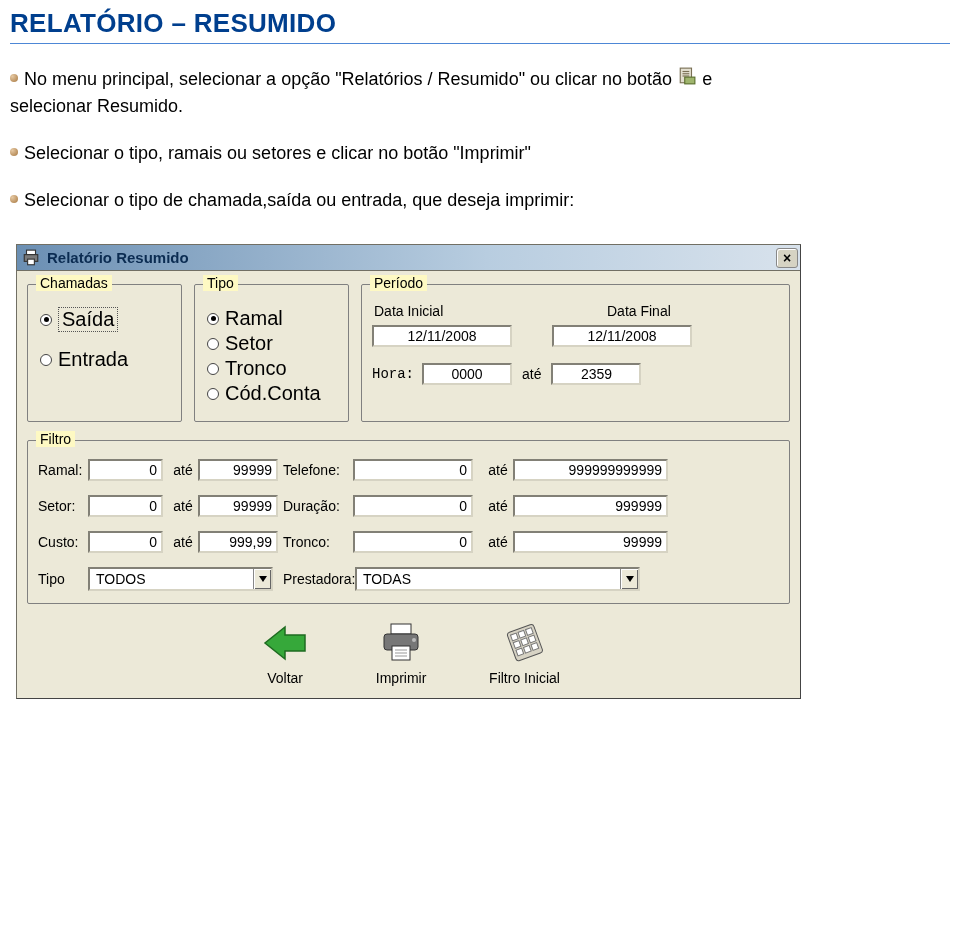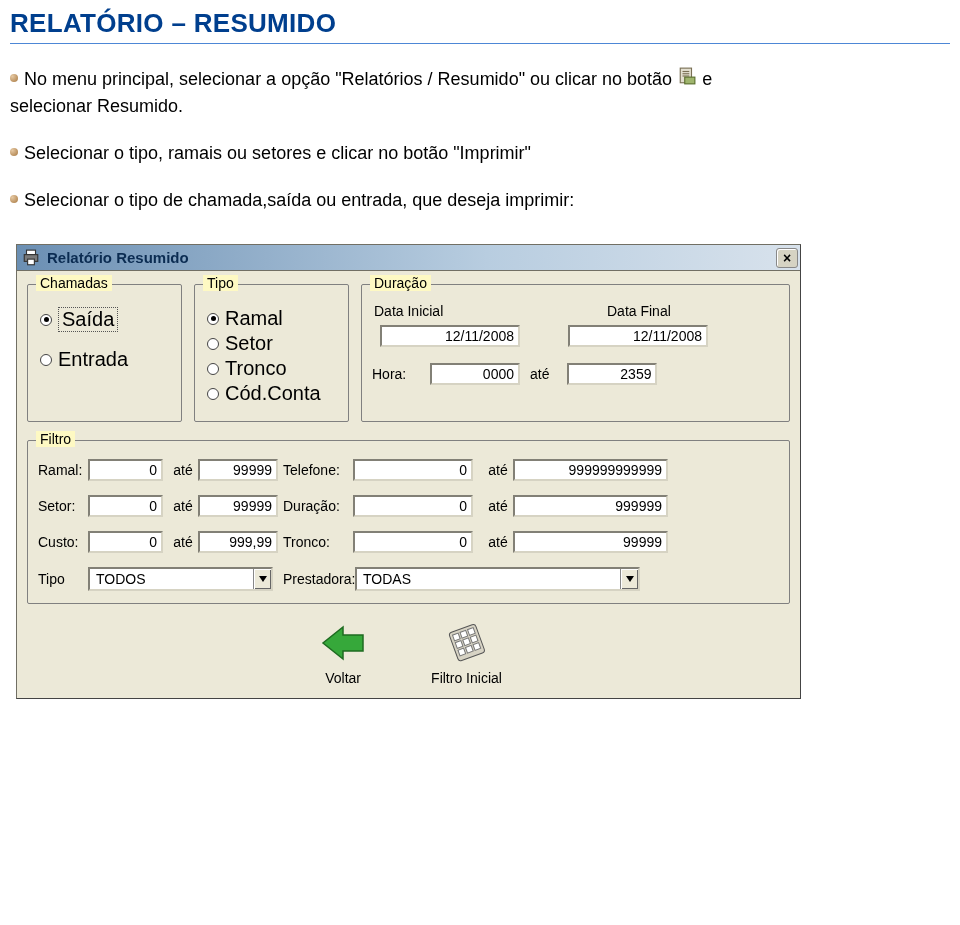--- a/index.html
+++ b/index.html
@@ -140,21 +140,21 @@
   }
   .win-input {
     background: #fff;
     border: 2px inset #d6d3c3;
     height: 22px;
     padding: 1px 4px;
     font-size: 14px;
     font-family: inherit;
     text-align: right;
   }
-  .win-input.left { text-align: right; margin-left: 8px; }
+  .win-input.left { text-align: center; }
   .win-select {
     background: #fff;
     border: 2px inset #d6d3c3;
     height: 24px;
     display: flex;
     align-items: center;
     padding: 0 0 0 6px;
     font-size: 14px;
     gap: 48px;
   }
@@ -276,31 +276,31 @@
               <span>Tronco</span>
             </div>
             <div class="radio-item">
               <span class="radio-dot"></span>
               <span>Cód.Conta</span>
             </div>
           </div>
         </div>
 
         <div class="fieldset fs-periodo">
-          <span class="legend">Duração</span>
+          <span class="legend">Período</span>
           <div class="periodo-header">
             <span style="width:140px;">Data Inicial</span>
             <span>Data Final</span>
           </div>
           <div style="display:flex; gap:40px; margin-bottom:16px;">
             <input class="win-input left" style="width: 140px;" value="12/11/2008">
             <input class="win-input left" style="width: 140px;" value="12/11/2008">
           </div>
           <div style="display:flex; align-items:center; gap:10px;">
-            <span style="width:40px;">Hora:</span>
+            <span style="width:40px;font-family:Liberation Mono, monospace;">Hora:</span>
             <input class="win-input left" style="width: 90px;" value="0000">
             <span>até</span>
             <input class="win-input left" style="width: 90px;" value="2359">
           </div>
         </div>
       </div>
 
       <div class="fieldset" style="margin-top:14px;">
         <span class="legend">Filtro</span>
 
@@ -357,20 +357,34 @@
       </div>
 
       <div class="action-row">
         <div class="action-item">
           <span class="icon-box">
             <svg width="48" height="40" viewBox="0 0 48 40">
               <polygon points="24,4 24,12 44,12 44,28 24,28 24,36 4,20" fill="#36a83a" stroke="#1e6b20" stroke-width="1.5"></polygon>
             </svg>
           </span>
           <span>Voltar</span>
+        </div>
+        <div class="action-item">
+          <span class="icon-box">
+            <svg width="46" height="42" viewBox="0 0 46 42">
+              <rect x="13" y="2" width="20" height="10" fill="#fff" stroke="#333"></rect>
+              <rect x="6" y="12" width="34" height="16" rx="3" fill="#777" stroke="#333"></rect>
+              <circle cx="36" cy="18" r="2" fill="#bbb"></circle>
+              <rect x="14" y="24" width="18" height="14" fill="#fff" stroke="#333"></rect>
+              <line x1="17" y1="28" x2="29" y2="28" stroke="#999"></line>
+              <line x1="17" y1="31" x2="29" y2="31" stroke="#999"></line>
+              <line x1="17" y1="34" x2="29" y2="34" stroke="#999"></line>
+            </svg>
+          </span>
+          <span>Imprimir</span>
         </div>
         <div class="action-item">
           <span class="icon-box">
             <svg width="46" height="42" viewBox="0 0 46 42">
               <g transform="rotate(-20 23 21)">
                 <rect x="10" y="6" width="28" height="30" rx="3" fill="#d7d3c4" stroke="#555"></rect>
                 <g fill="#fff" stroke="#777">
                   <rect x="13" y="9" width="6" height="6"></rect>
                     <rect x="21" y="9" width="6" height="6"></rect>
                     <rect x="29" y="9" width="6" height="6"></rect>

